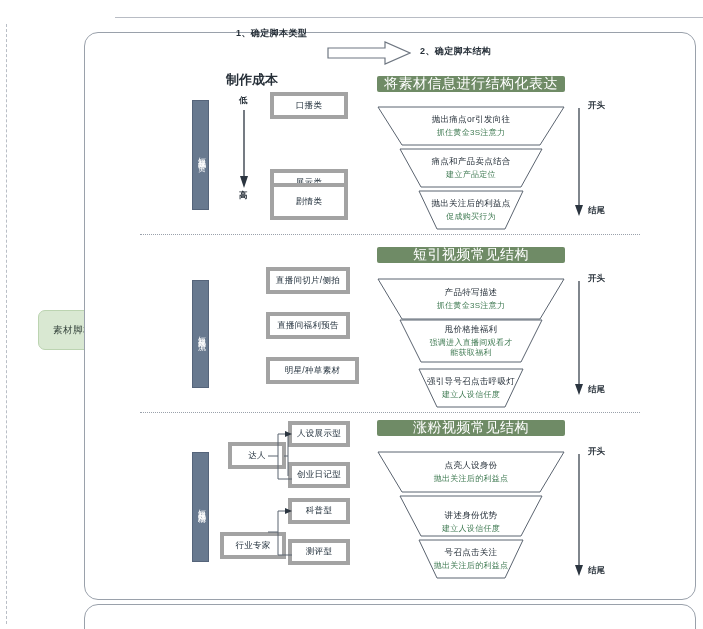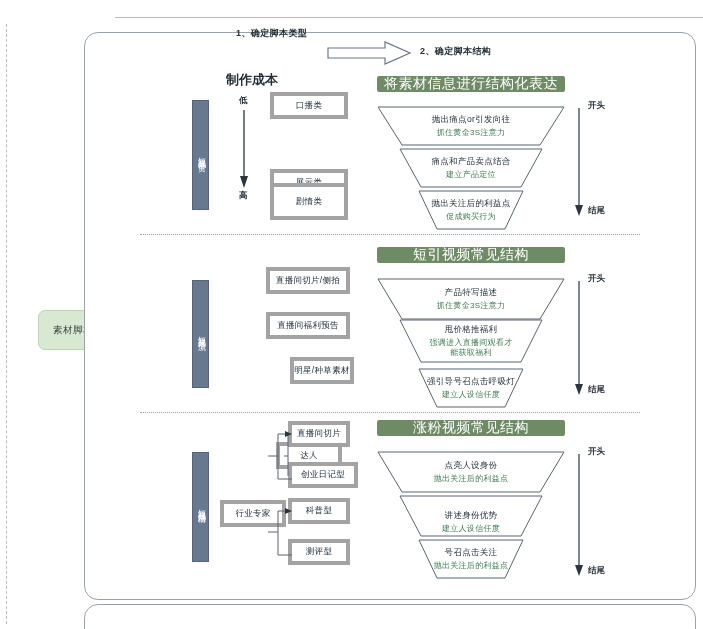--- a/index.html
+++ b/index.html
@@ -158,27 +158,27 @@
 <div class="vbar" id="vbar-0">短视频带货</div>
 <div class="vbar" id="vbar-1">短视频引流</div>
 <div class="vbar" id="vbar-2">短视频涨粉</div>
 
 <div class="tbox" style="left:270px;top:92px;width:78px;height:27px;">口播类</div>
 <div class="tbox" style="left:270px;top:137px;width:78px;height:27px;margin-top:32px;">展示类</div>
 <div class="tbox" style="left:270px;top:183px;width:78px;height:37px;">剧情类</div>
 
 <div class="tbox" style="left:266px;top:267px;width:84px;height:27px;">直播间切片/侧拍</div>
 <div class="tbox" style="left:266px;top:312px;width:84px;height:27px;">直播间福利预告</div>
-<div class="tbox" style="left:266px;top:357px;width:64px;height:27px;margin-left:24px;">明星/种草素材</div>
-
-<div class="tbox" style="left:228px;top:442px;width:66px;height:27px;margin-left:48px;">达人</div>
-<div class="tbox" style="left:288px;top:421px;width:62px;height:26px;">直播间切片</div>
-<div class="tbox" style="left:288px;top:462px;width:70px;height:26px;">创业日记型</div>
-
-<div class="tbox" style="left:220px;top:500px;width:66px;height:27px;">行业专家</div>
+<div class="tbox" style="left:266px;top:357px;width:93px;height:27px;">明星/种草素材</div>
+
+<div class="tbox" style="left:228px;top:442px;width:58px;height:27px;">达人</div>
+<div class="tbox" style="left:288px;top:421px;width:62px;height:26px;">人设展示型</div>
+<div class="tbox" style="left:288px;top:462px;width:62px;height:26px;">创业日记型</div>
+
+<div class="tbox" style="left:220px;top:532px;width:66px;height:27px;">行业专家</div>
 <div class="tbox" style="left:288px;top:498px;width:62px;height:26px;">科普型</div>
 <div class="tbox" style="left:288px;top:539px;width:62px;height:26px;">测评型</div>
 
 <svg style="position:absolute;left:284px;top:430px;" width="8" height="50" viewBox="0 0 8 50">
   <path d="M0 26 L4 26 M4 4 L4 46" stroke="#5b6470" stroke-width="1" fill="none"></path>
   <path d="M4 46 L4 46" stroke="#5b6470" stroke-width="1"></path>
 </svg>
 <svg style="position:absolute;left:268px;top:430px;" width="24" height="50" viewBox="0 0 24 50">
   <path d="M0 26 L10 26 M10 4 L10 49 M10 49 L24 49" stroke="#5b6470" stroke-width="1" fill="none"></path>
   <path d="M10 4 L18 4" stroke="#5b6470" stroke-width="1" fill="none"></path>

